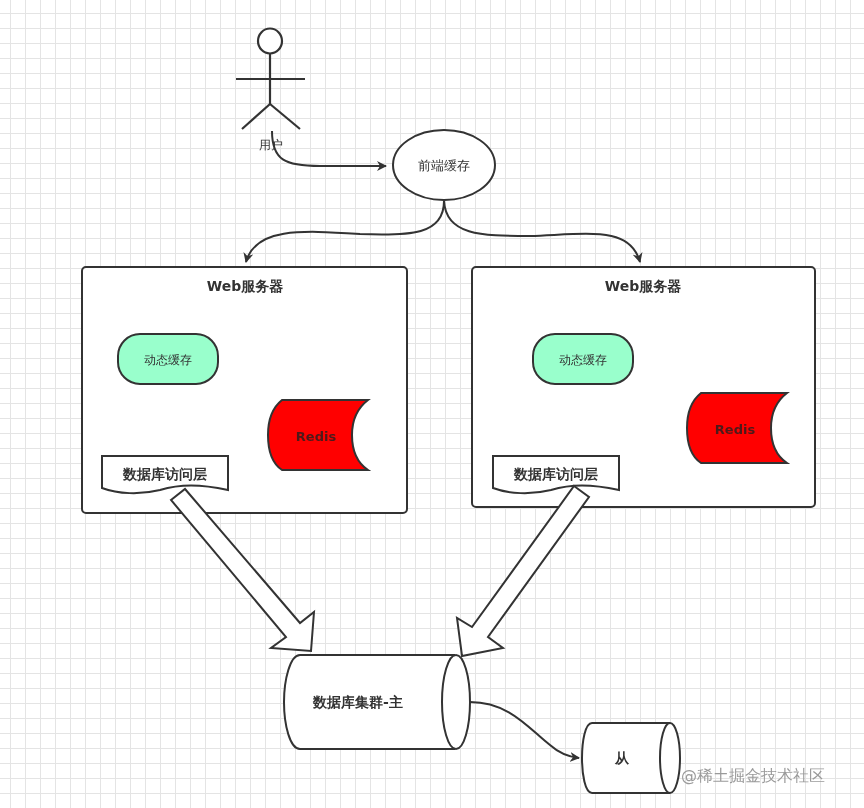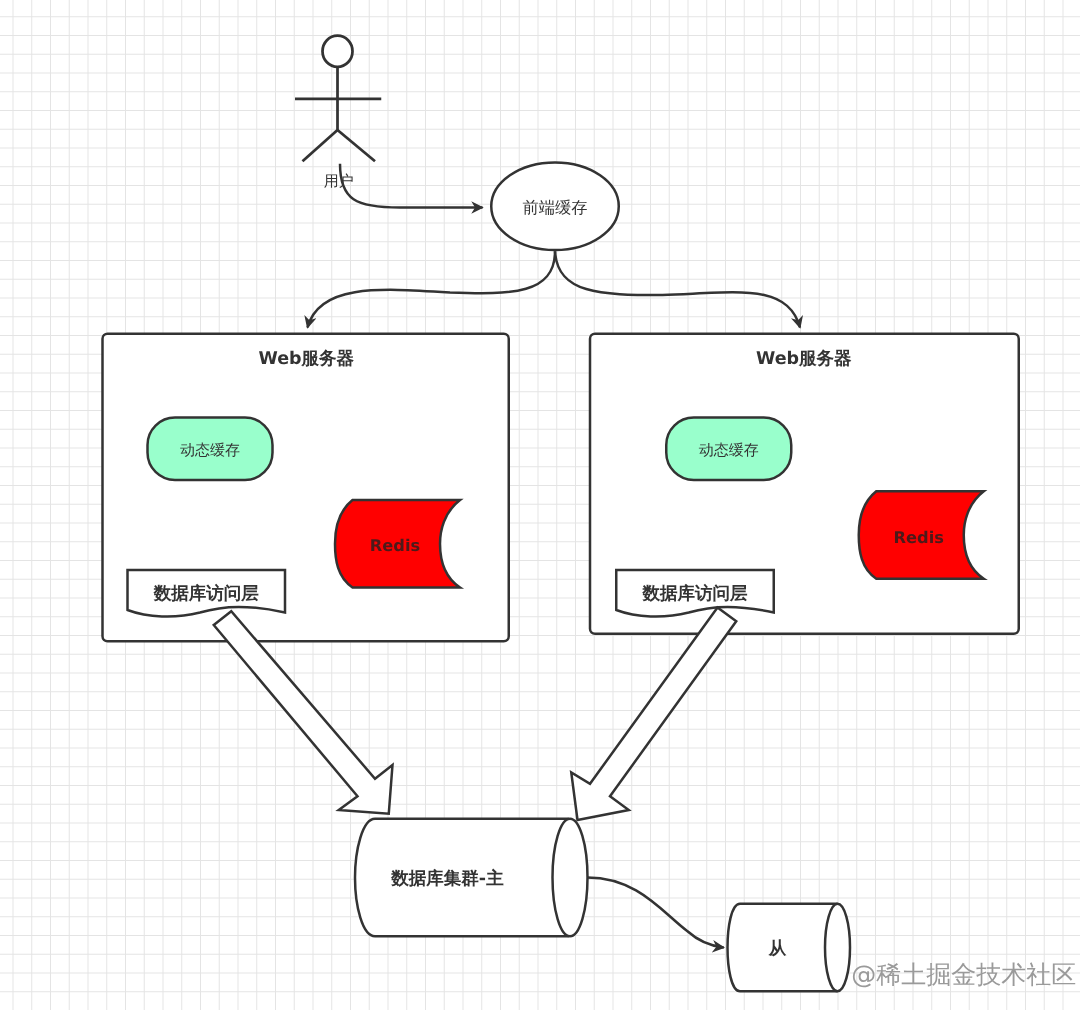--- a/index.html
+++ b/index.html
@@ -11,21 +11,21 @@
         linear-gradient(to bottom, #e4e4e4 1px, transparent 1px);
       background-size: 15px 15px;
       background-position: 10px 13px;
       font-family: "DejaVu Sans", sans-serif;
     }
     svg#diagram { position: absolute; left: 0; top: 0; }
     .lbl { font-family: "DejaVu Sans", sans-serif; fill: #333333; }
     .bold { font-weight: bold; }
     .watermark {
       position: absolute; left: 681px; top: 766px;
-      font-family: "DejaVu Sans", sans-serif; font-size: 20px; color: #9a9a9a;
+      font-family: "DejaVu Sans", sans-serif; font-size: 16px; color: #9a9a9a;
     }
   </style>
 </head>
 <body>
 
 <svg id="diagram" width="864" height="808" viewBox="0 0 864 808" xmlns="http://www.w3.org/2000/svg">
   <defs>
     <marker id="arrowhead" markerWidth="10" markerHeight="10" refX="9" refY="5" orient="auto" markerUnits="userSpaceOnUse">
       <path d="M0,0 L10,5 L0,10 L3,5 Z" fill="#333333"></path>
     </marker>

